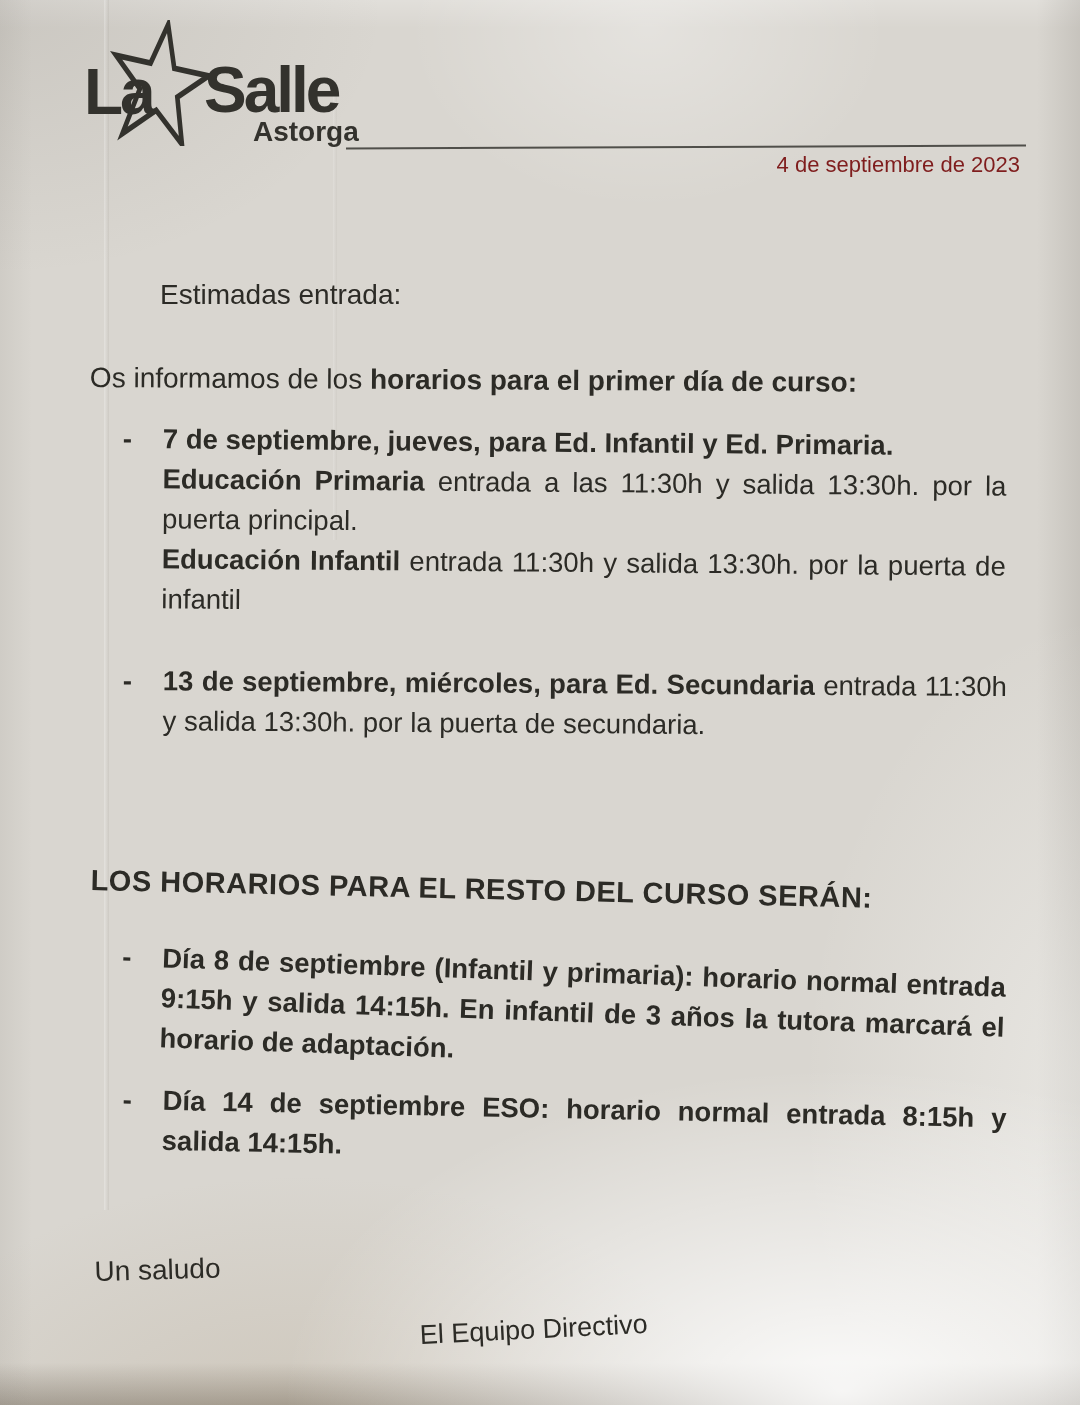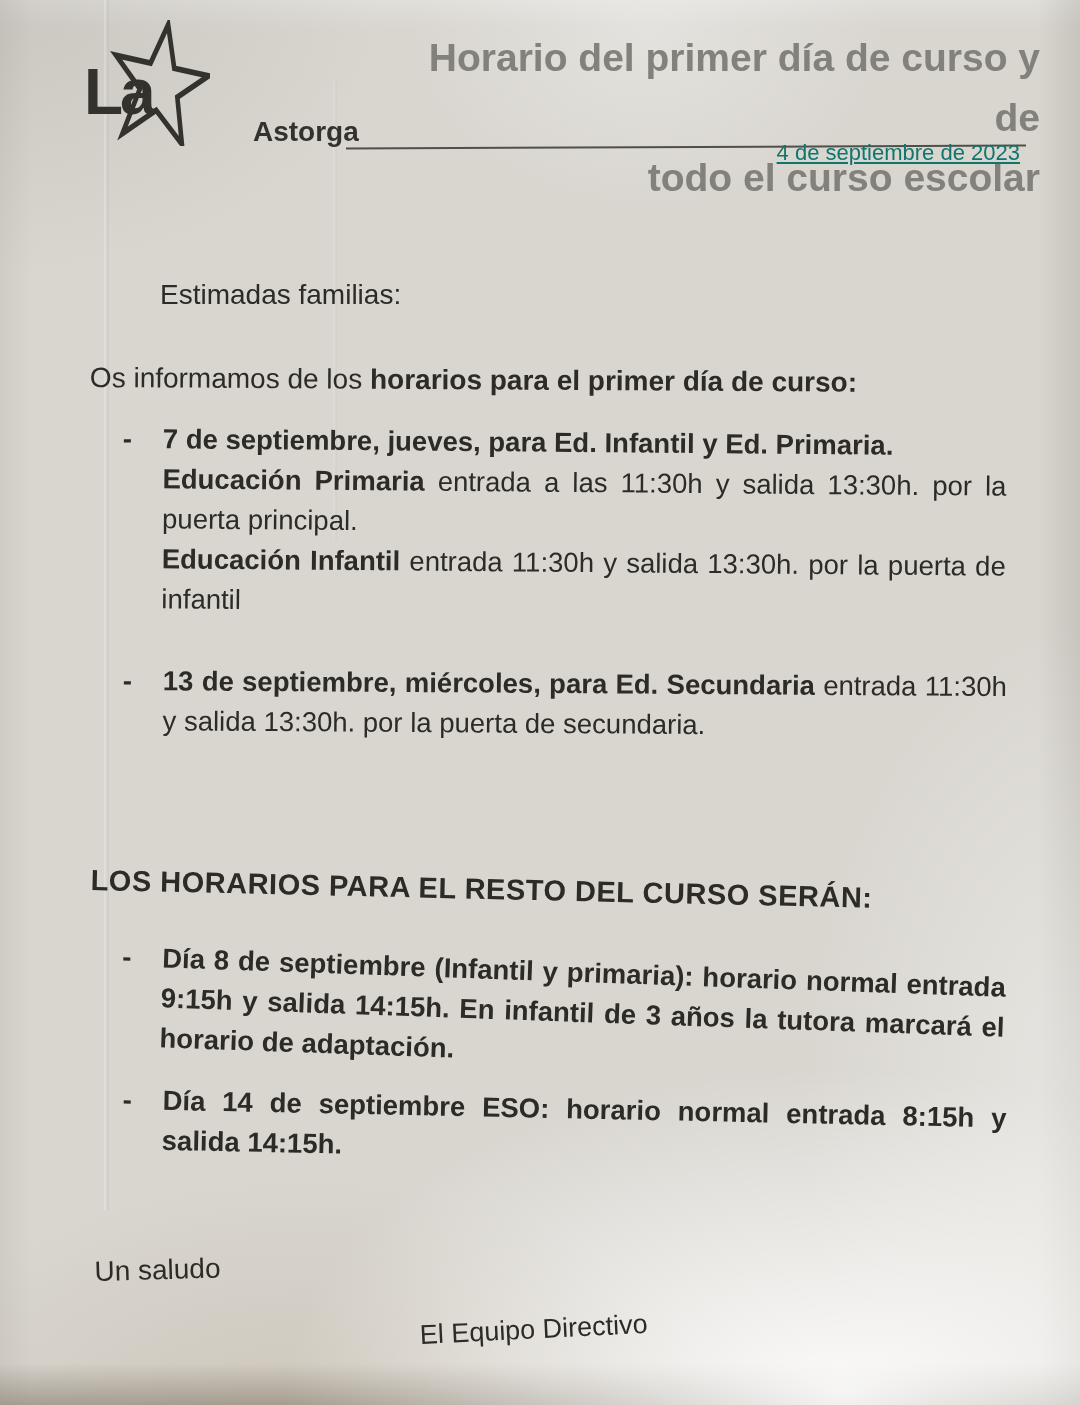--- a/index.html
+++ b/index.html
@@ -28,21 +28,21 @@
   .logo{position:absolute;left:84px;top:20px;width:270px;height:150px;color:#33322d;}
   .logo .la{position:absolute;left:0;top:40px;font-size:64px;line-height:1;font-weight:700;letter-spacing:-3px;}
   .logo .star{position:absolute;left:26px;top:0px;}
   .logo .salle{position:absolute;left:120px;top:38px;font-size:64px;line-height:1;font-weight:700;letter-spacing:-3px;}
   .logo .astorga{position:absolute;left:130px;top:98px;font-size:28px;line-height:1;font-weight:700;letter-spacing:0px;margin-left:39px;}
 
   
   .title{position:absolute;right:40px;top:28px;width:660px;text-align:right;
     color:#82817b;font-weight:700;font-size:39px;line-height:60px;letter-spacing:0px;}
   .rule{position:absolute;left:346px;top:146px;width:680px;height:2px;background:#504f4a;transform:rotate(-0.25deg);}
-  .date{position:absolute;right:60px;top:140px;color:#0f766e;font-size:22px;text-decoration:underline;}
+  .date{position:absolute;right:60px;top:152px;color:#7f1d1d;font-size:22px;}
 
   
   .salutation{position:absolute;left:160px;top:251px;font-size:28px;}
   .intro{position:absolute;left:90px;top:334px;font-size:28px;transform:rotate(0.35deg);transform-origin:left top;}
   b,strong{font-weight:700;}
 
   .bullet{position:absolute;left:123px;width:884px;display:flex;font-size:27.5px;line-height:40px;transform-origin:left top;}
   .bullet .marker{width:40px;flex:0 0 40px;font-weight:700;}
   .bullet .btext{flex:1;text-align:justify;}
   .b1{top:419px;transform:rotate(0.5deg);}
@@ -66,31 +66,28 @@
   <div class="crease-a"></div>
   <div class="crease-b"></div>
 
   <div class="logo">
     <span class="la">La</span>
     <span class="star">
       <svg width="100" height="126" viewBox="0 0 100 100" preserveAspectRatio="none">
         <polygon points="50,3 62,36 97,36 69,58 80,94 50,72 20,96 31,58 3,36 38,36" fill="none" stroke="#33322d" stroke-width="4.6" stroke-linejoin="miter" transform="rotate(10 50 50)"></polygon>
       </svg>
     </span>
+    <span class="salle">Salle</span>
     <span class="astorga">Astorga</span>
   </div>
 
-  <div class="title">
-    <div>Horario del primer día de curso y de</div>
-    <div>todo el curso escolar</div>
-  </div>
   <div class="rule"></div>
   <div class="date">4 de septiembre de 2023</div>
 
-  <p class="salutation ink">Estimadas familias:</p>
+  <p class="salutation ink">Estimadas entrada:</p>
 
   <p class="intro ink"><span>Os informamos de los </span><strong>horarios para el primer día de curso:</strong></p>
 
   <div class="bullet b1 ink">
     <span class="marker">-</span>
     <span class="btext"><strong class="nowrap">7 de septiembre, jueves, para Ed. Infantil y Ed. Primaria.</strong><strong>Educación Primaria</strong><span> entrada a las 11:30h y salida 13:30h. por la puerta principal.</span><br><strong>Educación Infantil</strong><span> entrada 11:30h y salida 13:30h. por la puerta de infantil</span></span>
   </div>
 
   <div class="bullet b2 ink">
     <span class="marker">-</span>

